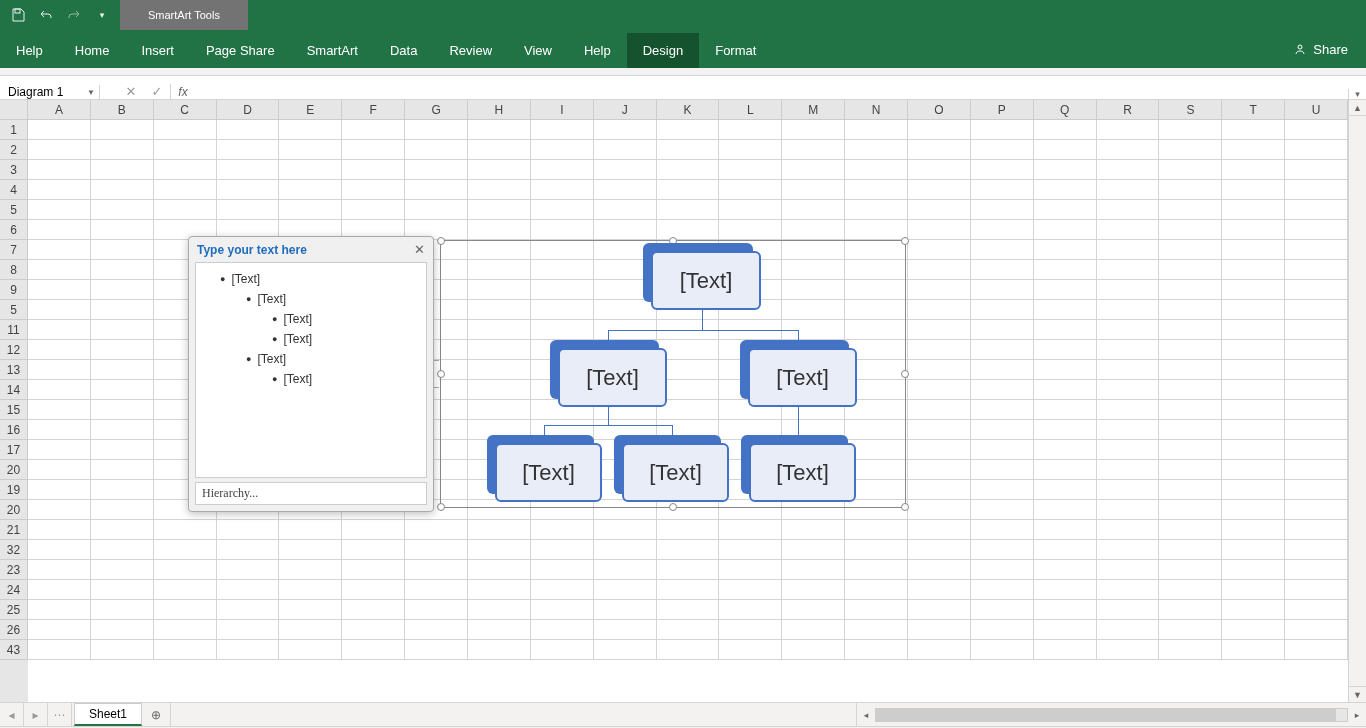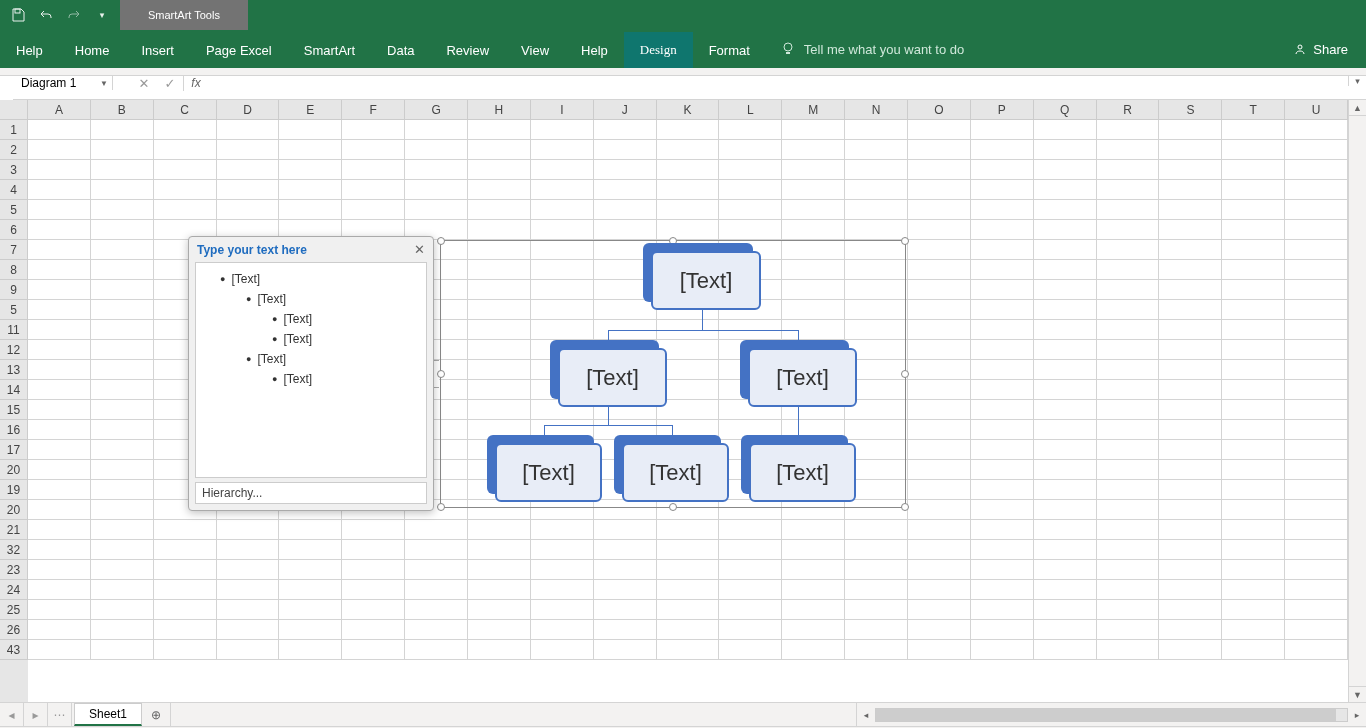--- a/index.html
+++ b/index.html
@@ -14,30 +14,30 @@
 .contextual { background: #737373; height: 30px; display: flex; align-items: center; padding: 0 28px; font-size: 11px; }
 .title-right { display: flex; align-items: center; gap: 8px; padding: 0 6px; }
 .signin-btn { background: #fff; color: #217346; padding: 2px 12px; font-size: 12px; cursor: pointer; }
 .win-btn { width: 40px; height: 30px; display: flex; align-items: center; justify-content: center; cursor: pointer; }
 .win-btn svg { stroke: #fff; fill: none; }
 
 
 .ribbon-tabs { height: 38px; background: #217346; display: flex; align-items: flex-end; color: #fff; font-size: 13px; }
 .rtab { padding: 10px 16px 10px; cursor: pointer; }
 .rtab.file { background: #217346; }
-.rtab.active { background: #0f766e; font-family: Liberation Serif, serif; }
+.rtab.active { background: #14532d; }
 .tellme { display: flex; align-items: center; gap: 8px; padding: 0 14px 0 14px; height: 100%; color: #cfe8da; font-size: 13px; }
 .tellme .bulb { width: 16px; height: 16px; }
 .share { margin-left: auto; padding: 0 18px; display: flex; align-items: center; gap: 6px; height: 100%; cursor: pointer; }
 
 
 .ribbon-body { height: 8px; background: #f3f2f1; border-bottom: 1px solid #d4d4d4; }
 
 
-.formula-row { height: 24px; background: #fff; border-bottom: 1px solid #d4d4d4; display: flex; align-items: flex-start; font-size: 12px; margin-left: 13px; }
+.formula-row { height: 24px; background: #fff; border-bottom: 1px solid #d4d4d4; display: flex; align-items: flex-end; font-size: 12px; }
 .namebox { width: 100px; border-right: 1px solid #d4d4d4; display: flex; align-items: center; padding: 0 8px; position: relative; }
 .namebox .dd { position: absolute; right: 4px; font-size: 8px; color: #666; }
 .fx-sep { width: 18px; border-right: 1px solid #d4d4d4; }
 .fx-btns { display: flex; align-items: center; border-right: 1px solid #d4d4d4; }
 .fx-btn { width: 26px; display: flex; align-items: center; justify-content: center; color: #999; font-size: 13px; }
 .fx-label { width: 24px; display: flex; align-items: center; justify-content: center; font-style: italic; color: #666; }
 .formula-input { flex: 1; border: none; outline: none; padding: 0 6px; font-size: 12px; }
 .fbar-expand { width: 18px; display:flex; align-items:center; justify-content:center; color:#666; font-size:9px; border-left:1px solid #d4d4d4;}
 
 
@@ -69,21 +69,21 @@
 .sa-line.h { height: 1px; }
 .sa-line.v { width: 1px; }
 
 
 .textpane { position: absolute; width: 246px; background: #f0f0f0; border: 1px solid #aaa; border-radius: 4px; box-shadow: 0 2px 8px rgba(0,0,0,.25); font-size: 12px; }
 .tp-head { display: flex; align-items: center; justify-content: space-between; padding: 5px 8px; color: #1f6cbf; font-weight: 600; }
 .tp-close { color: #666; cursor: pointer; font-size: 13px; font-weight: normal; }
 .tp-body { margin: 0 6px; background: #fff; border: 1px solid #ccc; height: 216px; padding: 6px 4px; overflow: hidden; }
 .tp-item { display: flex; align-items: center; gap: 6px; color: #333; padding: 3px 0; }
 .tp-bul { font-size: 9px; }
-.tp-footer { margin: 4px 6px 6px; background: #fff; border: 1px solid #ccc; padding: 3px 6px; color: #444; }
+.tp-footer { margin: 4px 6px 6px; background: #fff; border: 1px solid #ccc; padding: 3px 6px; color: #444; font-family: Liberation Serif, serif; }
 
 
 .sheet-row { height: 24px; background: #f3f2f1; border-top: 1px solid #d4d4d4; display: flex; align-items: stretch; font-size: 12px; }
 .sheet-nav { display: flex; }
 .sheet-nav-btn { width: 24px; display: flex; align-items: center; justify-content: center; color: #999; border-right: 1px solid #d4d4d4; }
 .sheet-tab { padding: 0 14px; background: #fff; border: 1px solid #ccc; border-bottom: 2px solid #217346; display: flex; align-items: center; margin-left: 2px; }
 .sheet-add { width: 28px; display: flex; align-items: center; justify-content: center; color: #666; cursor: pointer; }
 .sheet-spacer { flex: 1; border-left: 1px solid #d4d4d4; }
 .hscroll { width: 510px; display: flex; align-items: center; border-left: 1px solid #d4d4d4; }
 .hscroll .hs-btn { width: 18px; text-align: center; font-size: 9px; color: #666; }
@@ -117,35 +117,28 @@
     <div class="icon-btn" style="font-size:9px">▾</div>
   </div>
   <div class="contextual">SmartArt Tools</div>
 </div>
 
 <div class="ribbon-tabs" id="ribbon-tabs">
 
 <div class="rtab file">Help</div>
     <div class="rtab">Home</div>
     <div class="rtab">Insert</div>
-    <div class="rtab">Page Excel</div>
+    <div class="rtab">Page Share</div>
     <div class="rtab">SmartArt</div>
     <div class="rtab">Data</div>
     <div class="rtab">Review</div>
     <div class="rtab">View</div>
     <div class="rtab">Help</div>
     <div class="rtab active">Design</div>
     <div class="rtab">Format</div>
-    <div class="tellme">
-      <svg class="bulb" viewBox="0 0 16 16">
-        <circle cx="8" cy="6" r="4" fill="none" stroke="#cfe8da"></circle>
-        <path d="M6 11h4v2H6z" fill="#cfe8da"></path>
-      </svg>
-      <span>Tell me what you want to do</span>
-    </div>
     <div class="share">
       <svg width="14" height="14" viewBox="0 0 14 14" fill="none" stroke="#fff">
         <circle cx="7" cy="5" r="2"></circle>
         <path d="M3 12c0-2 2-3 4-3s4 1 4 3"></path>
       </svg>
       <span>Share</span>
     </div>
   </div>
 <div class="ribbon-body"></div>
 

